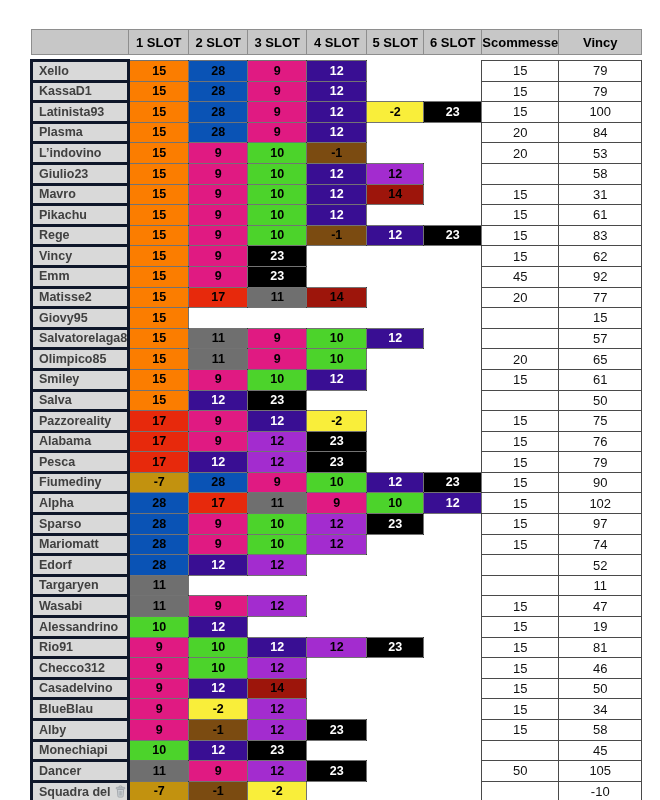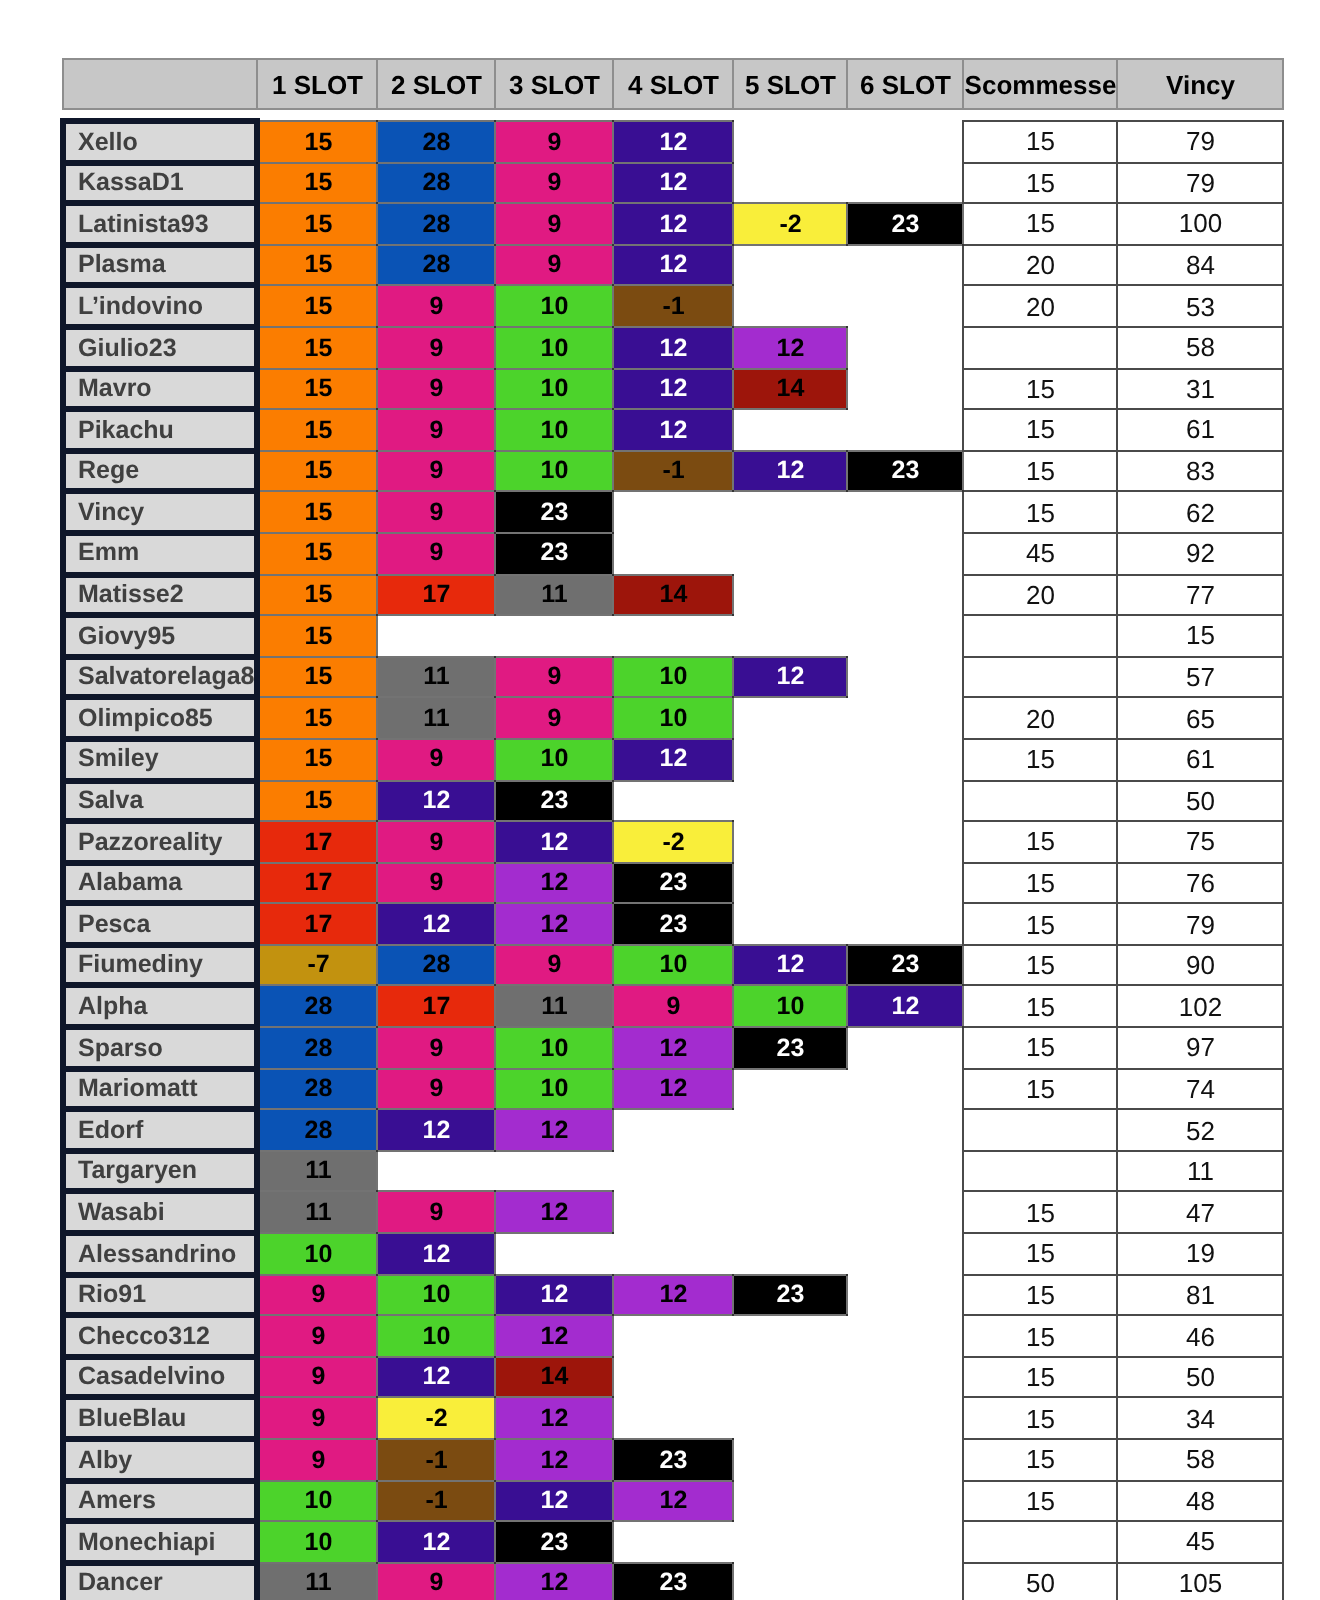--- a/index.html
+++ b/index.html
@@ -427,31 +427,20 @@
           <td class="slot filled" style="background: rgb(224, 26, 130); color: rgb(0, 0, 0);">9</td>
           <td class="slot filled" style="background: rgb(123, 75, 17); color: rgb(0, 0, 0);">-1</td>
           <td class="slot filled" style="background: rgb(163, 44, 207); color: rgb(0, 0, 0);">12</td>
           <td class="slot filled" style="background: rgb(0, 0, 0); color: rgb(255, 255, 255);">23</td>
           <td class="slot empty"></td>
           <td class="slot empty"></td>
           <td class="stat">15</td>
           <td class="stat">58</td>
         </tr>
         <tr>
-          <td class="name"><span>Amers</span></td>
-          <td class="slot filled" style="background: rgb(76, 211, 43); color: rgb(0, 0, 0);">10</td>
-          <td class="slot filled" style="background: rgb(123, 75, 17); color: rgb(0, 0, 0);">-1</td>
-          <td class="slot filled" style="background: rgb(57, 14, 147); color: rgb(255, 255, 255);">12</td>
-          <td class="slot filled" style="background: rgb(163, 44, 207); color: rgb(0, 0, 0);">12</td>
-          <td class="slot empty"></td>
-          <td class="slot empty"></td>
-          <td class="stat">15</td>
-          <td class="stat">48</td>
-        </tr>
-        <tr>
           <td class="name"><span>Monechiapi</span></td>
           <td class="slot filled" style="background: rgb(76, 211, 43); color: rgb(0, 0, 0);">10</td>
           <td class="slot filled" style="background: rgb(57, 14, 147); color: rgb(255, 255, 255);">12</td>
           <td class="slot filled" style="background: rgb(0, 0, 0); color: rgb(255, 255, 255);">23</td>
           <td class="slot empty"></td>
           <td class="slot empty"></td>
           <td class="slot empty"></td>
           <td class="stat"></td>
           <td class="stat">45</td>
         </tr>

